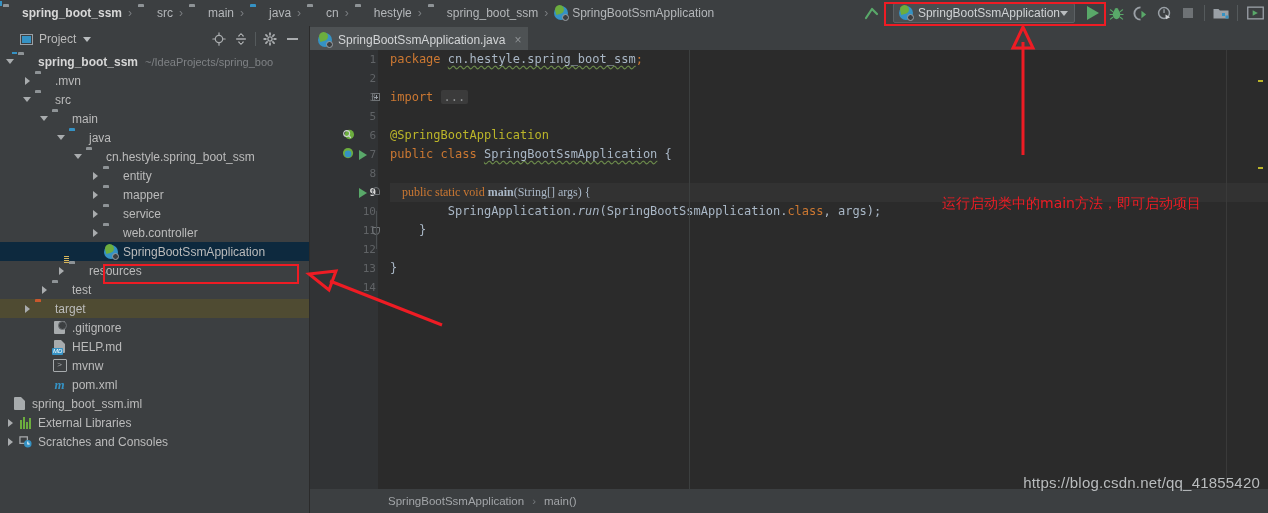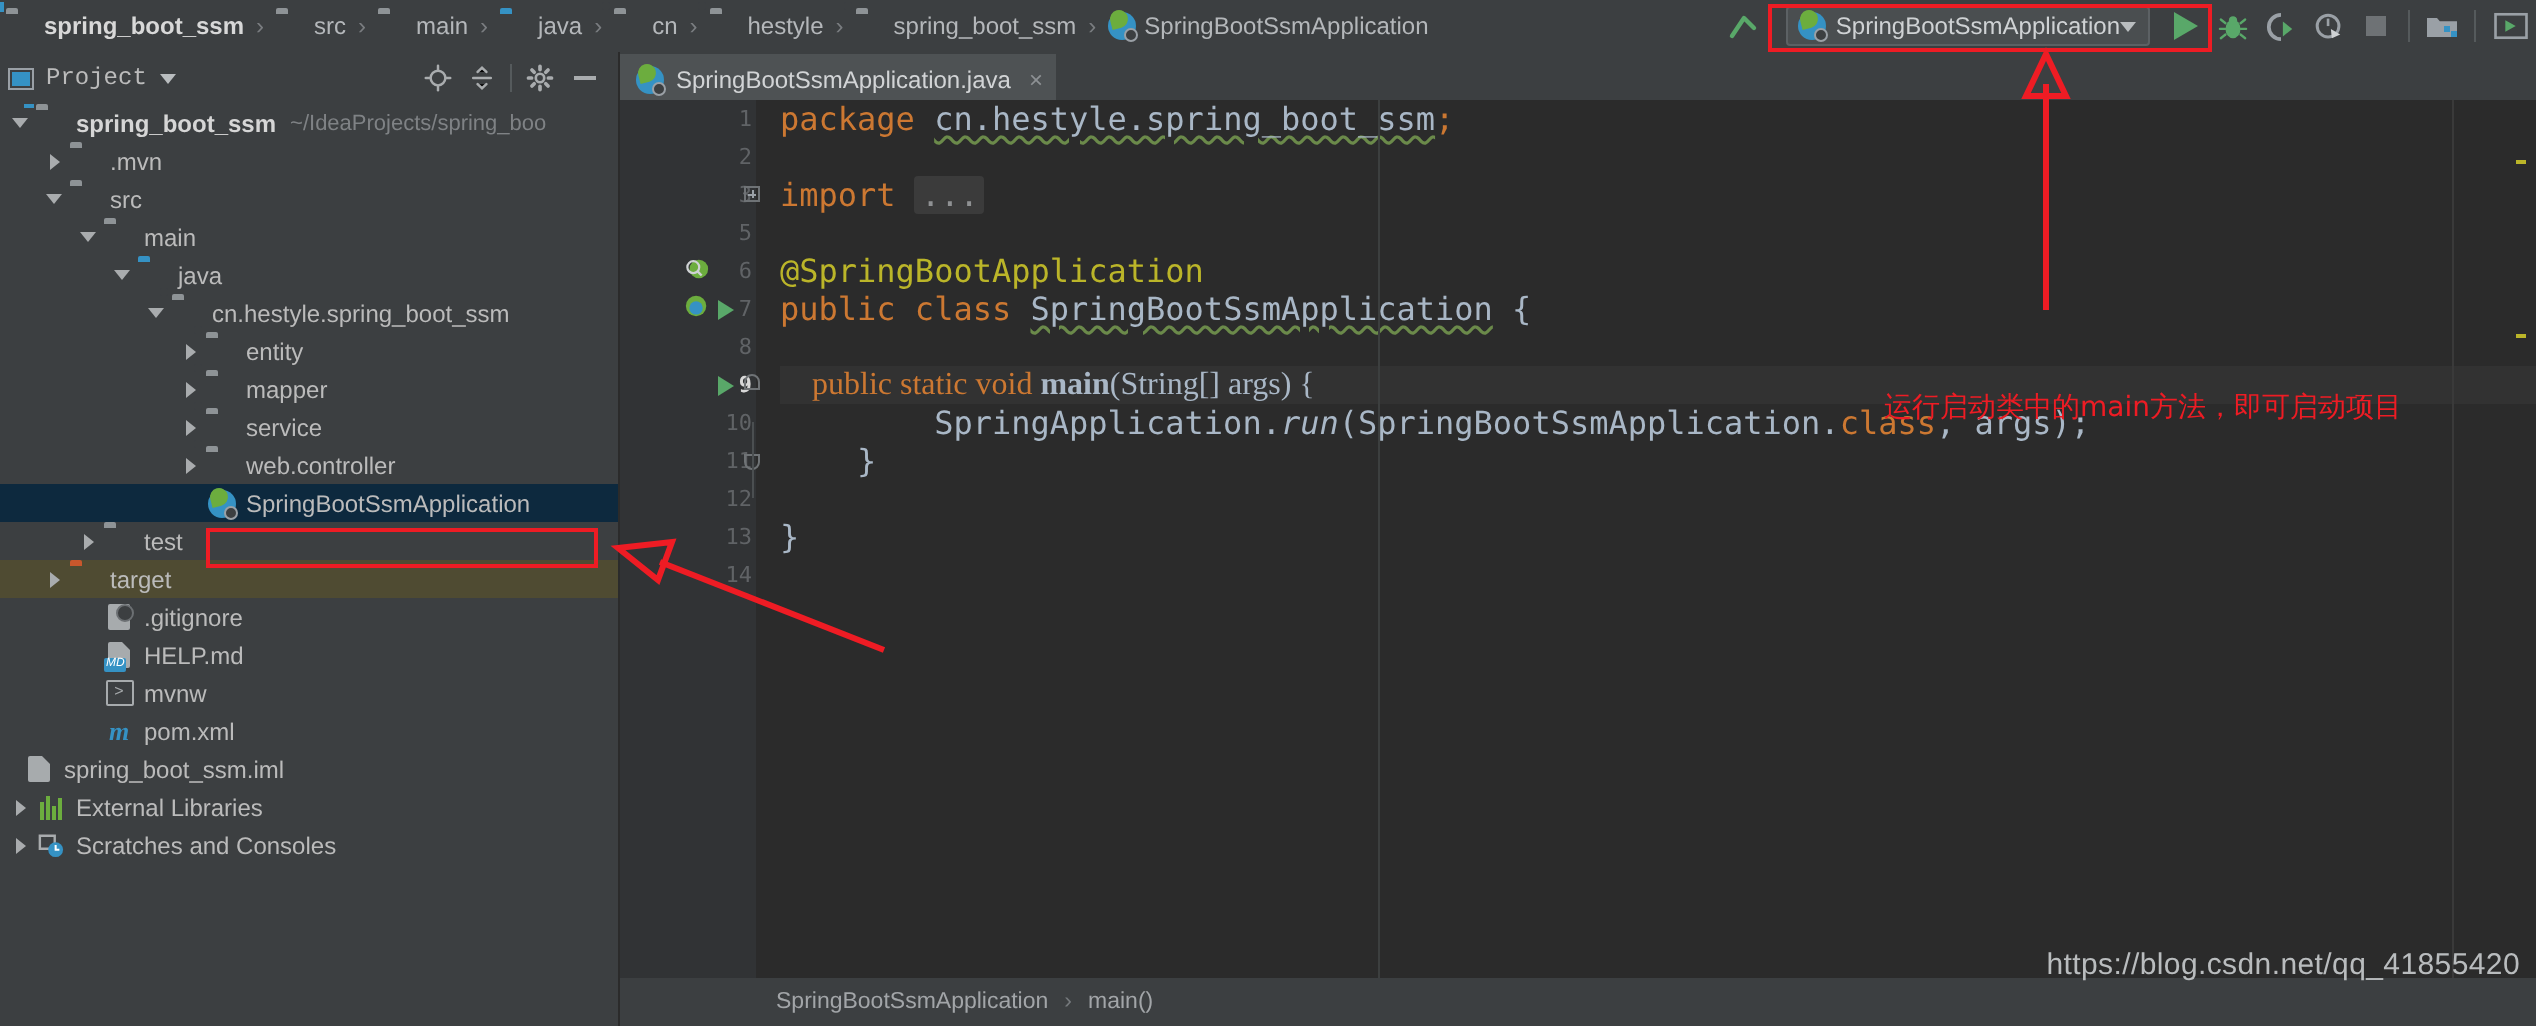--- a/index.html
+++ b/index.html
@@ -128,21 +128,21 @@
   
   .project-panel {
     position:absolute; left:0; top:26px;
     width:310px; height:487px;
     background:#3c3f41;
     border-right:1px solid #2b2b2b;
     box-sizing:border-box;
   }
   .pp-header {
     height:26px; display:flex; align-items:center;
-    padding-left:4px; box-sizing:border-box;font-family:Liberation Mono, monospace;
+    padding-left:20px; box-sizing:border-box;
   }
   .pp-title { color:#bbbbbb; font-size:12px; margin-left:6px; }
   .pp-caret {
     margin-left:7px; width:0;height:0;
     border-left:4px solid transparent; border-right:4px solid transparent;
     border-top:5px solid #b9bdbf;
   }
   .pp-tools { margin-left:auto; display:flex; align-items:center; padding-right:6px;}
   .pp-tools .tbtn{ width:22px;height:22px;display:flex;align-items:center;justify-content:center;}
   .pp-sep{ width:1px;height:14px;background:#555a5c;margin:0 3px;}
@@ -219,21 +219,21 @@
   }
   .gline.cur { color:#d8d8d8; font-weight:bold; }
   .gutter-icons { position:absolute; left:28px; top:0; width:40px; }
   .gicon-row { height:19px; display:flex; align-items:center; gap:4px; padding-left:4px;}
   .mini-play { width:0;height:0;border-top:5px solid transparent;border-bottom:5px solid transparent;border-left:8px solid #59a869;}
   .foldcol { position:absolute; left:60px; top:0; width:14px; }
   .fold-rail { position:absolute; left:6px; width:1px; background:#4b4f51; }
 
   .codetext {
     position:absolute; left:68px; top:0; right:0; bottom:0;
-    font-family:"DejaVu Sans Mono", monospace; font-size:16px;
+    font-family:"DejaVu Sans Mono", monospace; font-size:12px;
     color:#a9b7c6; padding-left:12px; box-sizing:border-box;
   }
   .cl { height:19px; line-height:19px; white-space:pre; }
   .cl.curline { background:#323232;font-family:Liberation Serif, serif; }
   .kw { color:#cc7832; }
   .ann { color:#bbb529; }
   .mthb { color:#a9b7c6; font-weight:bold; }
   .ital { font-style:italic; }
   .squig { text-decoration: underline; text-decoration-style: wavy; text-decoration-color:#6b8a4a; text-underline-offset:2px;}
   .foldph {
@@ -511,20 +511,27 @@
             <span class="ico" style="width:15px;height:13px;"><span class="fld pkg"></span></span>
           </span>
           <span class="lbl">web.controller</span>
         </div>
         <div class="row selected" style="padding-left: 91px;">
           <span class="arw"></span>
           <span class="ico-slot">
             <span class="springico"></span>
           </span>
           <span class="lbl">SpringBootSsmApplication</span>
+        </div>
+        <div class="row" style="padding-left: 57px;">
+          <span class="arw closed"></span>
+          <span class="ico-slot">
+            <span class="ico" style="width:15px;height:13px;"><span class="fld res"></span></span>
+          </span>
+          <span class="lbl">resources</span>
         </div>
         <div class="row" style="padding-left: 40px;">
           <span class="arw closed"></span>
           <span class="ico-slot">
             <span class="ico" style="width:15px;height:13px;"><span class="fld"></span></span>
           </span>
           <span class="lbl">test</span>
         </div>
         <div class="row excluded" style="padding-left: 23px;">
           <span class="arw closed"></span>

